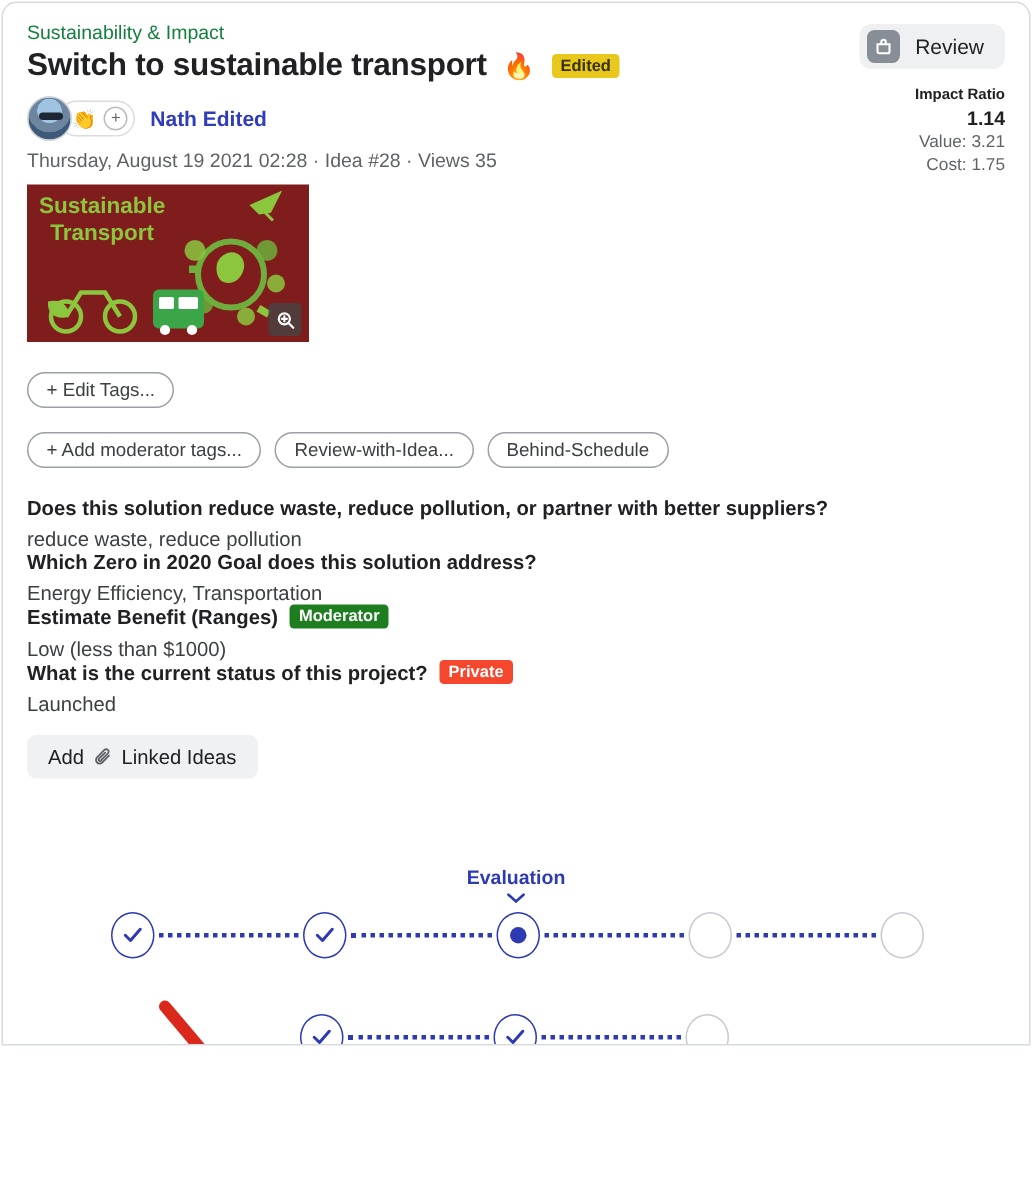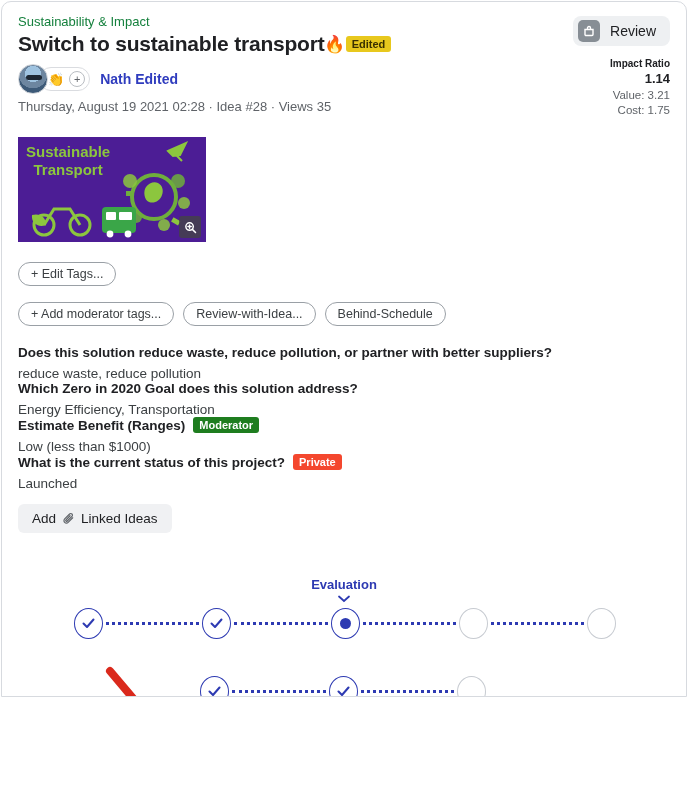--- a/index.html
+++ b/index.html
@@ -6,21 +6,21 @@
   html,body { width:688px; height:788px; background:#fff; font-family:"Liberation Sans", sans-serif; }
   .card {
     position:absolute; left:1px; top:1px; width:686px; height:696px;
     background:#fff; border:1px solid #d7dadf; border-radius:10px 10px 0 0;
     overflow:hidden;
   }
   .content { position:relative; padding:12px 16px 0 16px; width:100%; height:100%; }
 
   
   .breadcrumb { font-size:13px; color:#15803d; }
-  .title-row { display:flex; align-items:center; gap:0; margin-top:3px; }
+  .title-row { display:flex; align-items:center; gap:11px; margin-top:3px; }
   .title { font-size:21px; font-weight:700; color:#202124; letter-spacing:-0.2px; }
   .fire { font-size:17px; }
   .badge-edited { background:#e8c81d; color:#3a3000; font-size:11px; font-weight:700; padding:2px 6px; border-radius:3px; }
 
   .header-right { position:absolute; top:14px; right:16px; text-align:right; z-index:5; }
   .review-btn { display:flex; align-items:center; background:#eef0f2; border:none; border-radius:8px; padding:4px 14px 4px 5px; cursor:pointer; margin-left:auto; }
   .review-ic { width:22px; height:22px; background:#878e95; border-radius:5px; margin-right:10px; display:flex; align-items:center; justify-content:center; }
   .review-label { font-size:14px; color:#202124; font-weight:500; }
   .impact-label { margin-top:12px; font-size:10px; font-weight:700; color:#202124; }
   .impact-value { font-size:13px; font-weight:700; color:#202124; margin-top:2px; }
@@ -33,21 +33,21 @@
     border:1px solid #d0d4d9; z-index:2; position:relative; overflow:hidden; cursor:pointer; }
   .avatar::after { content:""; position:absolute; left:7px; top:10px; width:16px; height:5px; border-radius:3px; background:#1d2733; }
   .react-pill { display:flex; align-items:center; height:24px; background:#fff; border:1px solid #dadce0; border-radius:13px; padding:0 4px 0 8px; margin-left:-9px; cursor:pointer; }
   .react-emoji { font-size:13px; }
   .react-add { width:16px; height:16px; border-radius:50%; border:1px solid #b9bdc2; color:#5f6368; font-size:11px; display:flex; align-items:center; justify-content:center; margin-left:5px; }
   .author-name { color:#2f3cbe; font-size:14px; font-weight:700; margin-left:10px; text-decoration:none; cursor:pointer; }
   .date-row { margin-top:5px; font-size:13px; color:#5f6368; }
 
   
   .hero-row { display:flex; margin-top:9px; }
-  .hero { position:relative; width:188px; height:105px; background:#4c1d95; flex:0 0 auto; cursor:pointer;margin-top:14px; }
+  .hero { position:relative; width:188px; height:105px; background:#7f1d1d; flex:0 0 auto; cursor:pointer; }
   .hero-title { position:absolute; left:8px; top:6px; color:#8cc63e; font-weight:700; font-size:15px; line-height:18px; text-align:center; }
   .zoom-btn { position:absolute; right:5px; bottom:4px; width:22px; height:22px; background:rgba(68,68,68,0.78); border-radius:3px; display:flex; align-items:center; justify-content:center; cursor:pointer; }
   .desc { flex:1; margin-left:14px; }
   .desc-label { font-size:13px; font-weight:700; color:#202124; }
   .desc-text { font-size:13px; color:#3c4043; line-height:19px; margin-top:4px; }
 
   
   .pill { display:inline-block; border:1px solid #9aa0a6; border-radius:14px; padding:4px 12px; font-size:12.5px; color:#3c4043; background:#fff; cursor:pointer; }
   .edit-tags-row { margin-top:20px; }
   .mod-tags-row { margin-top:16px; display:flex; gap:9px; }

